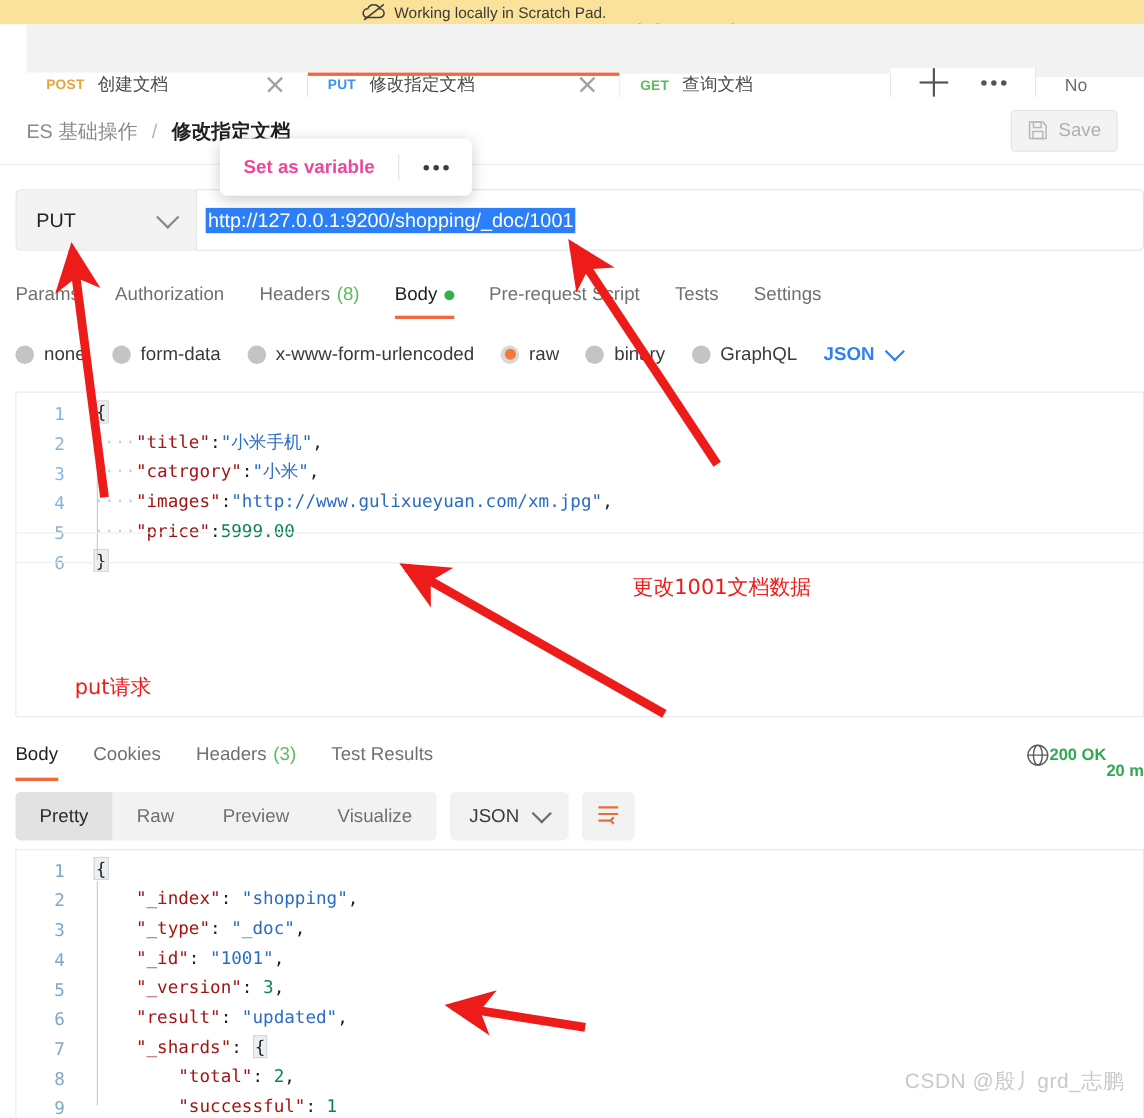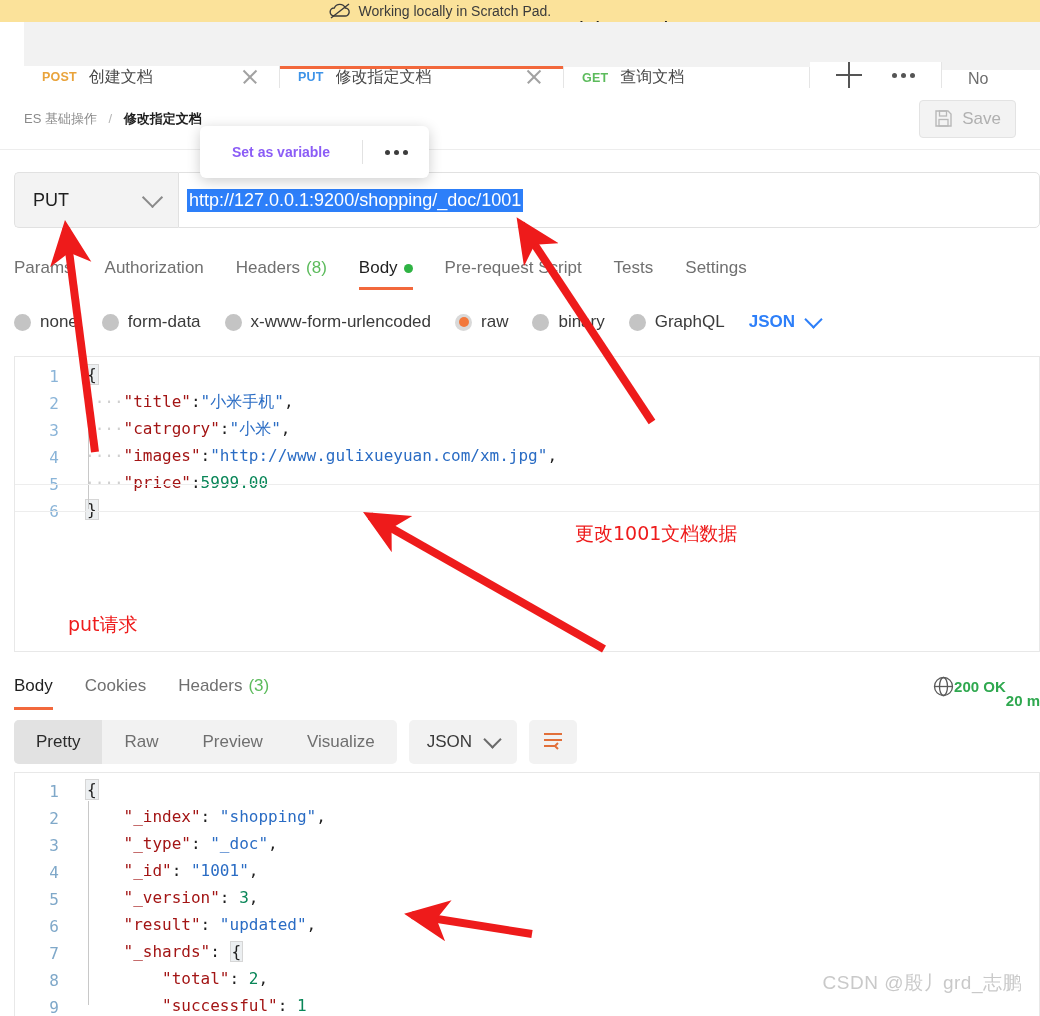--- a/index.html
+++ b/index.html
@@ -64,21 +64,21 @@
   .envslot{
     flex:1 1 auto;background:#ffffff;display:flex;align-items:center;
     padding-left:26px;font-size:16px;color:#6d6d6d;overflow:hidden;white-space:nowrap;
   }
   
   .crumbrow{
     position:absolute;left:0;top:88px;width:1040px;height:62px;background:#fff;
     display:flex;align-items:center;padding:0 24px;box-sizing:border-box;
     border-bottom:1px solid #ededed;
   }
-  .crumb{font-size:13px;color:#8a8a8a;}
+  .crumb{font-size:18px;color:#8a8a8a;}
   .crumb .sep{margin:0 8px;color:#b5b5b5;}
   .crumb .cur{color:#1f1f1f;font-weight:bold;}
   .savebtn{
     margin-left:auto;display:flex;align-items:center;gap:9px;
     background:#f3f3f3;border:1px solid #e3e3e3;border-radius:4px;
     padding:8px 14px;color:#b0b0b0;font-size:17px;
   }
   .savebtn svg{display:block;}
   
   .urlrow{
@@ -103,21 +103,21 @@
     padding:1px 2px;white-space:nowrap;
   }
   
   .popup{
     position:absolute;left:200px;top:126px;width:229px;height:52px;
     background:#fff;border-radius:6px;
     box-shadow:0 3px 14px rgba(0,0,0,.20);
     display:flex;align-items:center;z-index:30;
   }
   .popup .pv{
-    flex:1 1 auto;text-align:center;font-size:14px;color:#8b5cf6;font-weight:bold;
+    flex:1 1 auto;text-align:center;font-size:17px;color:#ec4899;font-weight:bold;
   }
   .popup .pdiv{width:1px;height:24px;background:#e2e2e2;}
   .popup .pdots{width:66px;display:flex;justify-content:center;gap:4px;}
   .popup .pdots i{width:5px;height:5px;border-radius:50%;background:#3c3c3c;display:block;}
   
   .reqtabs{
     position:absolute;left:14px;top:250px;width:1026px;height:42px;
     display:flex;align-items:flex-start;gap:0;
   }
   .rtab{
@@ -380,20 +380,23 @@
   <div class="rtab on">
       <span>Body</span>
     </div>
   <div class="rtab">
       <span>Cookies</span>
     </div>
   <div class="rtab">
     <span>Headers</span>
     <span class="cnt">(3)</span>
   </div>
+  <div class="rtab">
+      <span>Test Results</span>
+    </div>
   <div class="statusgrp">
     <span class="globe">
       <svg width="21" height="21" viewBox="0 0 21 21">
           <circle cx="10.5" cy="10.5" r="9" fill="none" stroke="#5a5a5a" stroke-width="1.3"></circle>
           <ellipse cx="10.5" cy="10.5" rx="4" ry="9" fill="none" stroke="#5a5a5a" stroke-width="1.3"></ellipse>
           <line x1="1.5" y1="10.5" x2="19.5" y2="10.5" stroke="#5a5a5a" stroke-width="1.3"></line>
         </svg>
     </span>
     <span class="ok">200 OK</span>
     <span class="tm">20 m</span>

